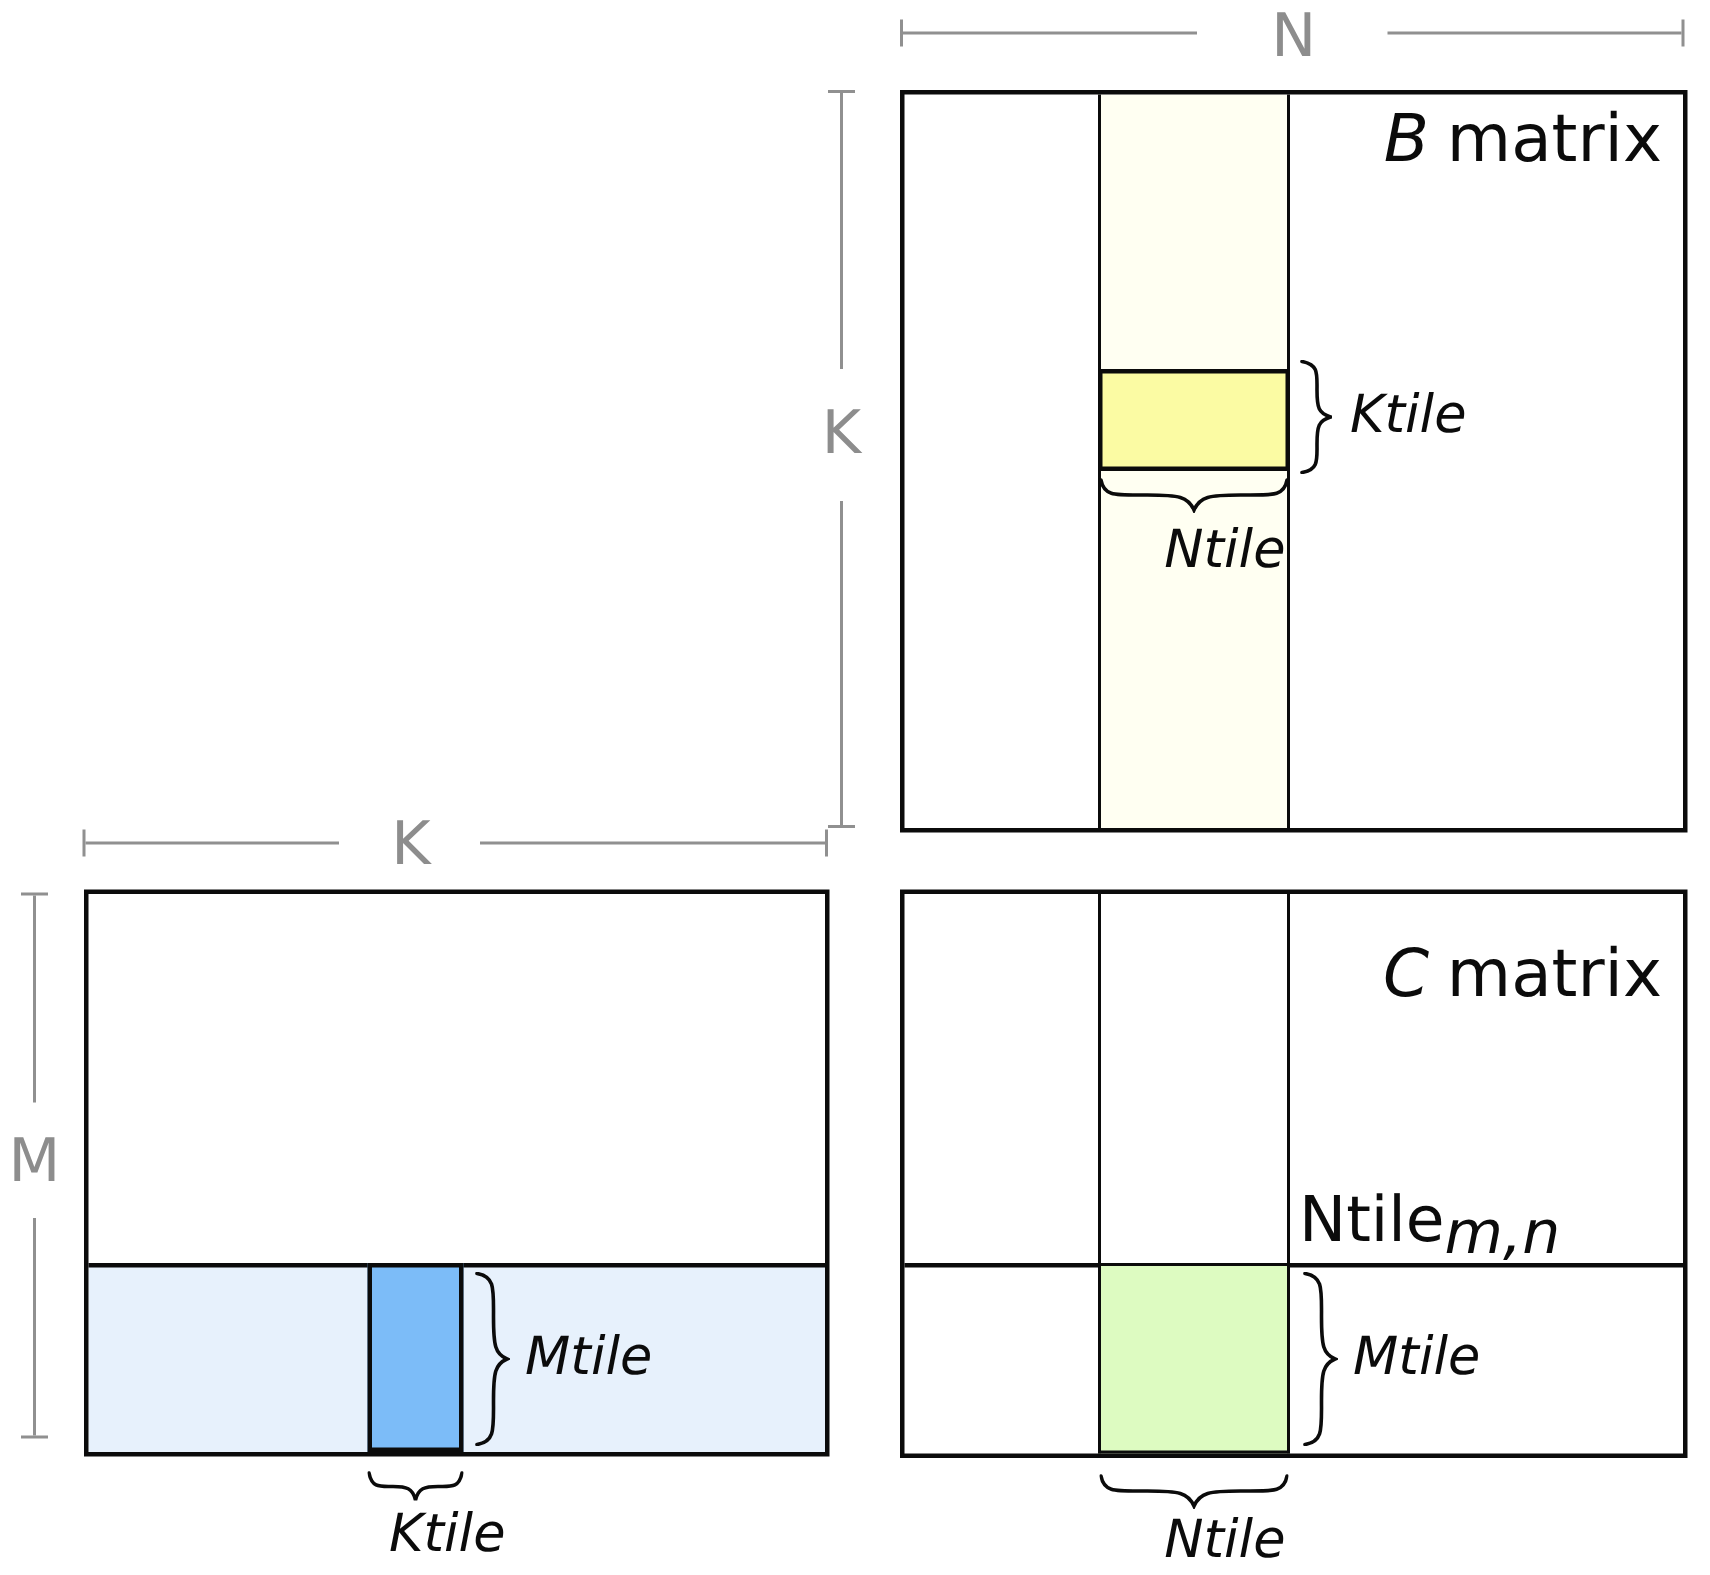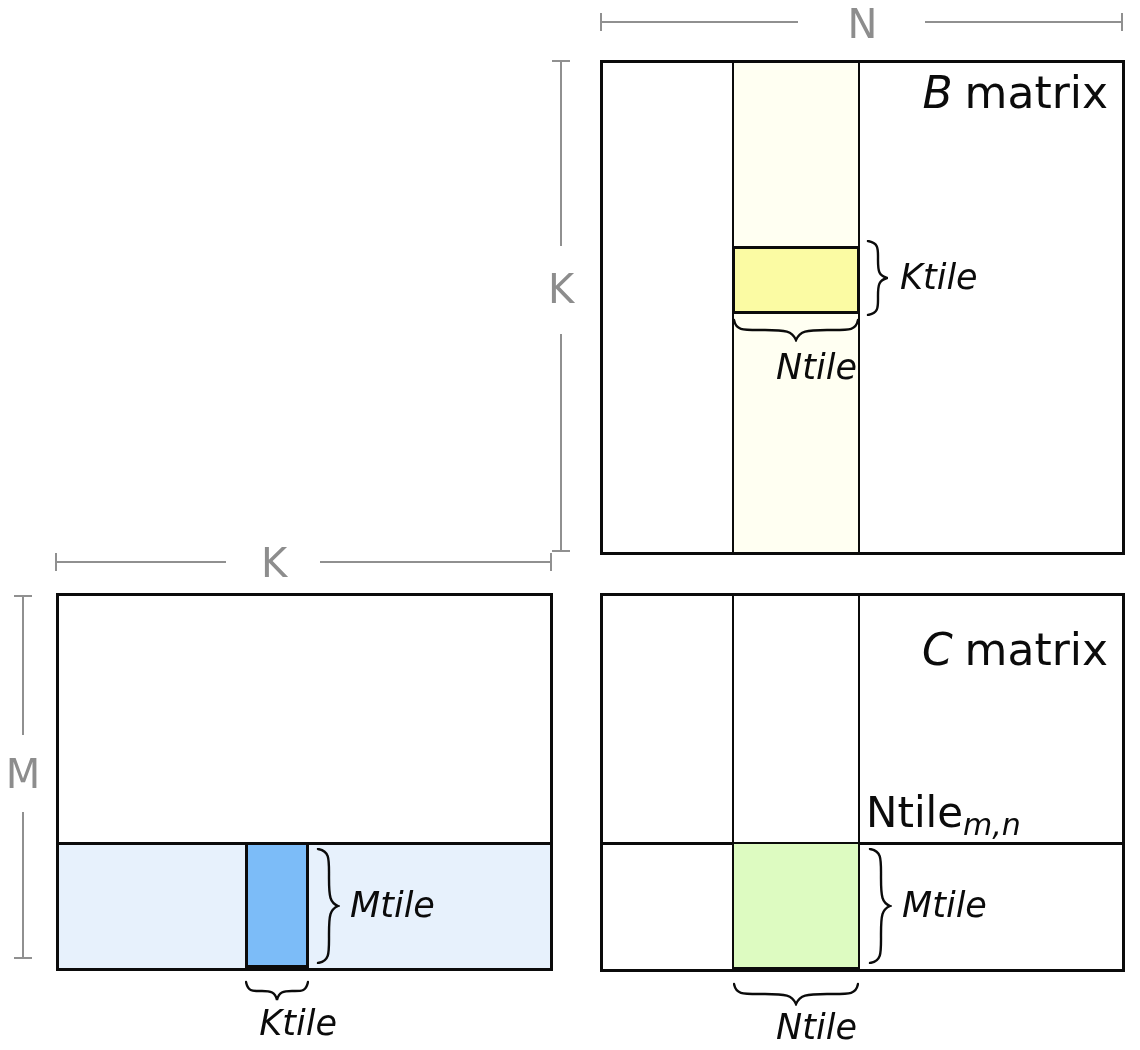--- a/index.html
+++ b/index.html
@@ -20,21 +20,21 @@
   .title .var  { font-style:italic; }
   .title .word { margin-left:0.27em; }
   
   .tilelabel {
     position:absolute; font-style:italic; font-size:35px; line-height:1.1;
     color:#0b0b0b; white-space:nowrap;
   }
   .tilelabel.centered { text-align:right; }
   
   .blocklabel { position:absolute; font-size:42px; line-height:1.1; color:#0b0b0b; white-space:nowrap; }
-  .blocklabel .sub { font-style:italic; font-size:30px; position:relative; top:8px; }
+  .blocklabel .sub { font-style:italic; font-size:40px; position:relative; top:8px; }
   
   .strip-b {
     position:absolute; left:732px; top:63px; width:128px; height:489px;
     background:#FFFFF2; border-left:2px solid #0b0b0b; border-right:2px solid #0b0b0b;
     box-sizing:border-box;
   }
   .tile-b {
     position:absolute; left:732px; top:246px; width:128px; height:68px;
     background:#FBFBA3; border:3px solid #0b0b0b; box-sizing:border-box;
   }

